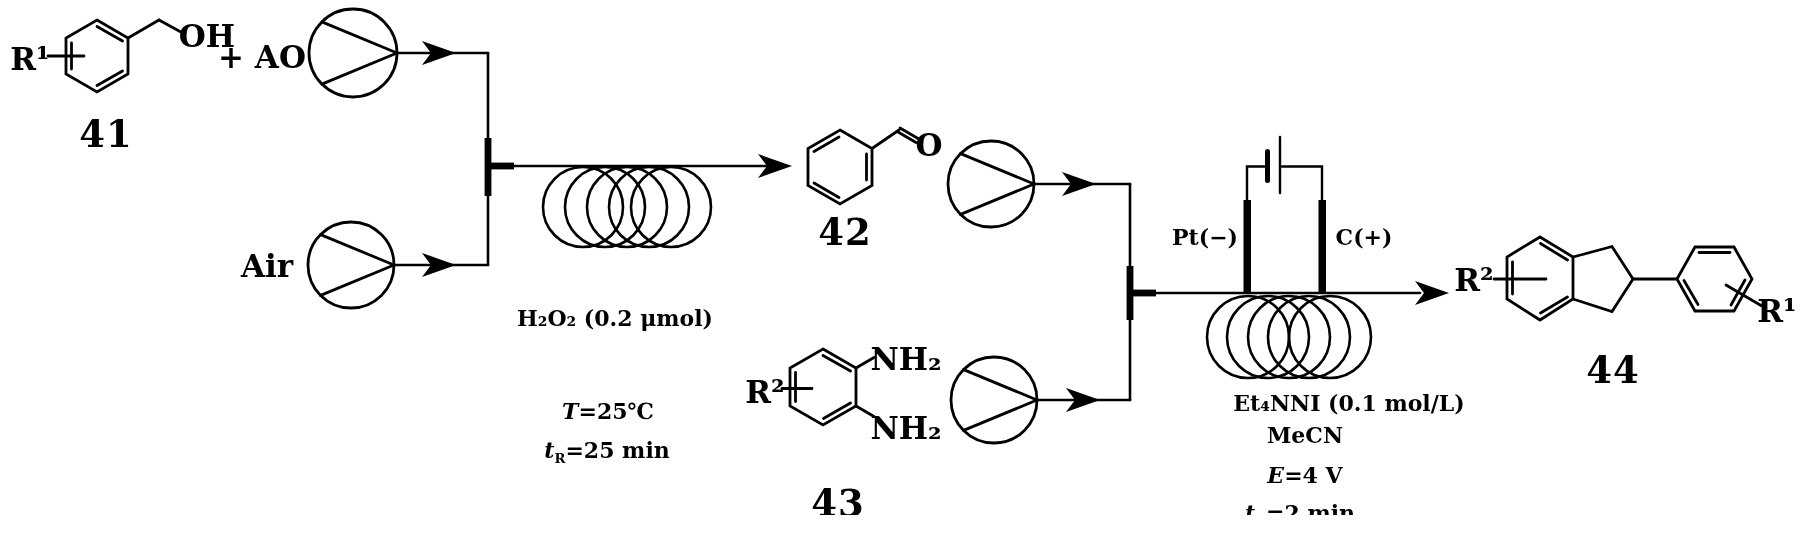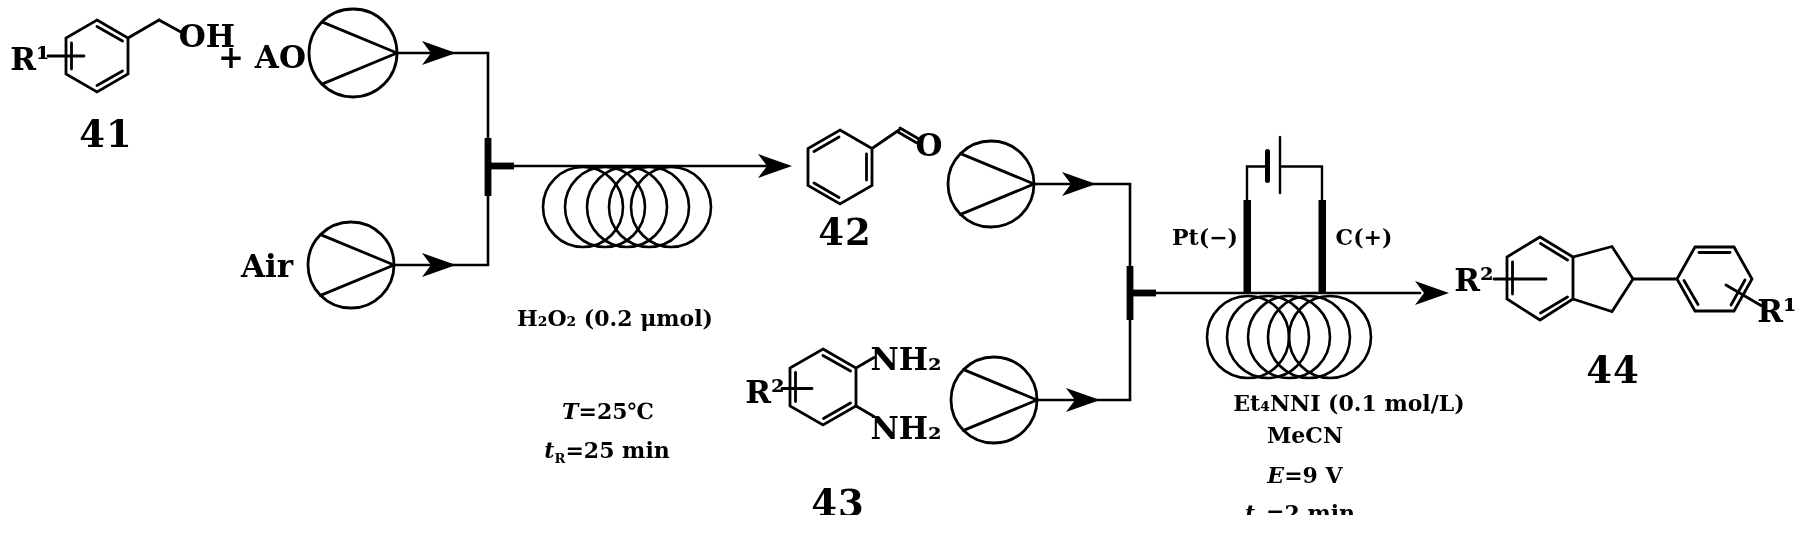--- a/index.html
+++ b/index.html
@@ -182,20 +182,20 @@
   <div class="t f31" style="left:765px;top:392px;">R²</div>
   <div class="t f31" style="left:906px;top:359px;">NH₂</div>
   <div class="t f31" style="left:906px;top:428px;">NH₂</div>
   <div class="t f37" style="left:838px;top:471px;margin-top:32px;">43</div>
 
   <div class="t f30" style="left:1205px;top:237px;">Pt(−)</div>
   <div class="t f30" style="left:1364px;top:237px;">C(+)</div>
 
   <div class="t f30" style="left:1305px;top:403px;margin-left:44px;">Et₄NNI (0.1 mol/L)</div>
   <div class="t f30" style="left:1305px;top:435px;">MeCN</div>
-  <div class="t f30" style="left:1305px;top:475px;"><span class="it">E</span><span>=9 V</span></div>
+  <div class="t f30" style="left:1305px;top:475px;"><span class="it">E</span><span>=4 V</span></div>
   <div class="t f30" style="left:1300px;top:515px;"><span class="it">t</span><span class="sub">R</span><span>=2 min</span></div>
 
   <div class="t f31" style="left:1474px;top:280px;">R²</div>
   <div class="t f31" style="left:1777px;top:311px;">R¹</div>
   <div class="t f37" style="left:1613px;top:370px;">44</div>
 
 </div>
 
 </body></html>

